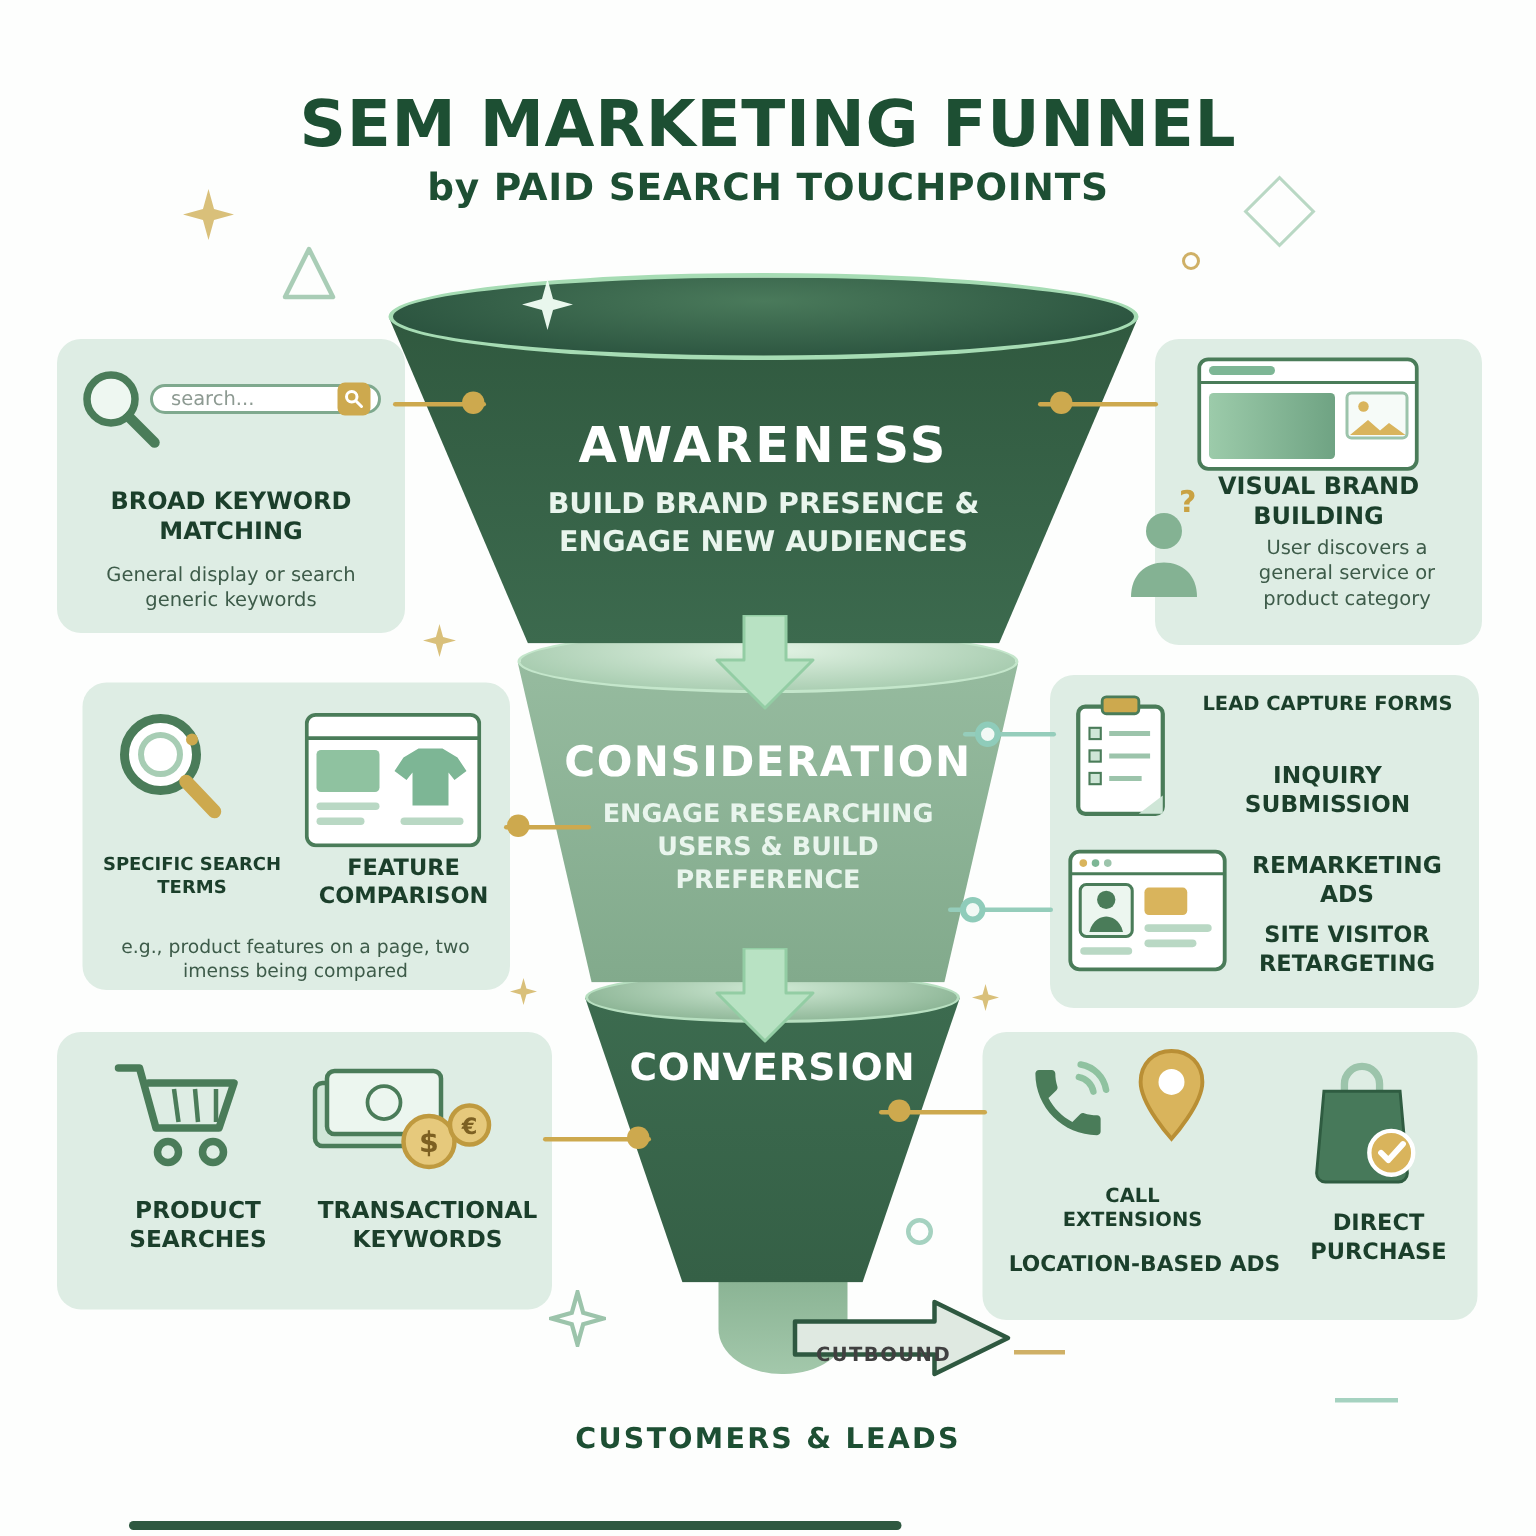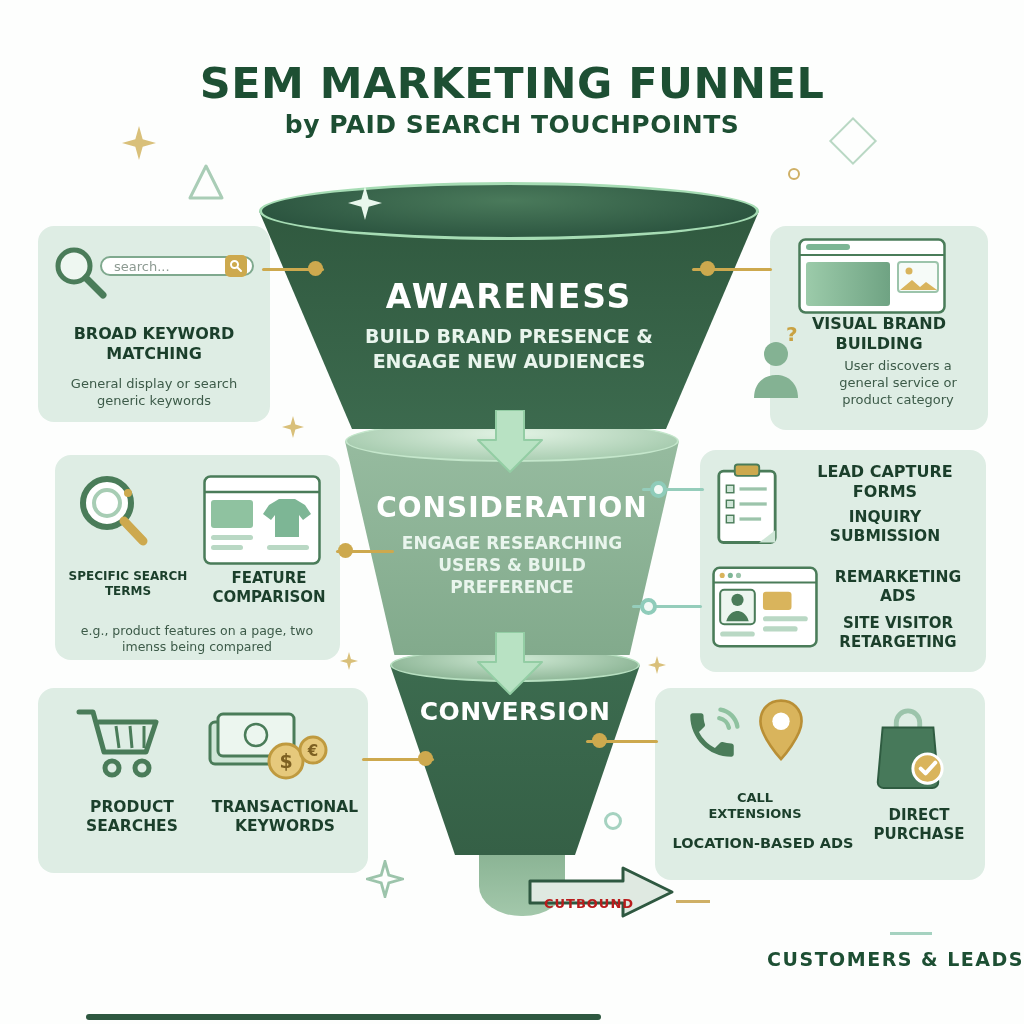--- a/index.html
+++ b/index.html
@@ -33,22 +33,22 @@
   .conn.teal { background:#95cdbb; }
   .dot  { position:absolute; width:15px; height:15px; border-radius:50%; background:#cda94e; }
   .ring { position:absolute; width:17px; height:17px; border-radius:50%; border:4px solid #8fccba; background:#f2f9f5; }
 
   .search-pill { position:absolute; background:#ffffff; border:2px solid #7fa98e; border-radius:17px;
     display:flex; align-items:center; justify-content:space-between; padding:0 5px 0 12px; }
   .search-text { font-size:13px; color:#8d9a92; }
   .search-btn  { width:22px; height:22px; border-radius:5px; background:#cda94e;
     display:flex; align-items:center; justify-content:center; }
 
-  .outflow-label { position:absolute; font-size:13px; font-weight:800; color:#b91c1c; letter-spacing:1px; }
-  .bottom-label  { position:absolute; top:948px; left:0; width:100%; text-align:right;
+  .outflow-label { position:absolute; font-size:13px; font-weight:800; color:#404040; letter-spacing:1px; }
+  .bottom-label  { position:absolute; top:948px; left:0; width:100%; text-align:center;
     font-size:19px; font-weight:800; color:#1d4f33; letter-spacing:1.5px; }
   .qmark { position:absolute; font-size:20px; font-weight:800; color:#c9a242; }
 </style>
 </head>
 <body>
 
 <div id="canvas">
 
   <h1 class="main-title">SEM MARKETING FUNNEL</h1>
   <h2 class="sub-title">by PAID SEARCH TOUCHPOINTS</h2>
@@ -173,21 +173,21 @@
       <rect x="3" y="9" width="60" height="76" rx="5" fill="#ffffff" stroke="#4a7c59" stroke-width="3"></rect>
       <rect x="20" y="2" width="26" height="12" rx="3" fill="#cda94e" stroke="#4a7c59" stroke-width="2"></rect>
       <rect x="11" y="24" width="8" height="8" fill="#cfe6d7" stroke="#4a7c59" stroke-width="1.5"></rect>
       <line x1="25" y1="28" x2="54" y2="28" stroke="#9cc4ab" stroke-width="3.5"></line>
       <rect x="11" y="40" width="8" height="8" fill="#cfe6d7" stroke="#4a7c59" stroke-width="1.5"></rect>
       <line x1="25" y1="44" x2="54" y2="44" stroke="#9cc4ab" stroke-width="3.5"></line>
       <rect x="11" y="56" width="8" height="8" fill="#cfe6d7" stroke="#4a7c59" stroke-width="1.5"></rect>
       <line x1="25" y1="60" x2="48" y2="60" stroke="#9cc4ab" stroke-width="3.5"></line>
       <path d="M46 85 l17 -13 v13 z" fill="#cfe6d7"></path>
     </svg>
-    <div class="card-title" style="left:95px;top:12px;width:180px;font-size:16px">LEAD CAPTURE FORMS</div>
+    <div class="card-title" style="left:95px;top:12px;width:180px;font-size:13px">LEAD CAPTURE FORMS</div>
     <div class="card-title" style="left:95px;top:58px;width:180px;font-size:15.5px">INQUIRY SUBMISSION</div>
     <svg class="abs" style="left:12px;top:116px" width="106" height="82" viewBox="0 0 104 80">
       <rect x="1.5" y="1.5" width="101" height="77" rx="6" fill="#ffffff" stroke="#4a7c59" stroke-width="2.5"></rect>
       <line x1="1.5" y1="16" x2="102.5" y2="16" stroke="#4a7c59" stroke-width="2"></line>
       <circle cx="10" cy="9" r="2.5" fill="#d9b45c"></circle>
         <circle cx="18" cy="9" r="2.5" fill="#7db695"></circle>
         <circle cx="26" cy="9" r="2.5" fill="#9cc4ab"></circle>
       <rect x="8" y="23" width="34" height="34" rx="4" fill="#ecf6ef" stroke="#4a7c59" stroke-width="2"></rect>
       <circle cx="25" cy="33" r="6" fill="#4a7c59"></circle>
       <path d="M14 54 c2 -8 8 -10 11 -10 s9 2 11 10 z" fill="#4a7c59"></path>

